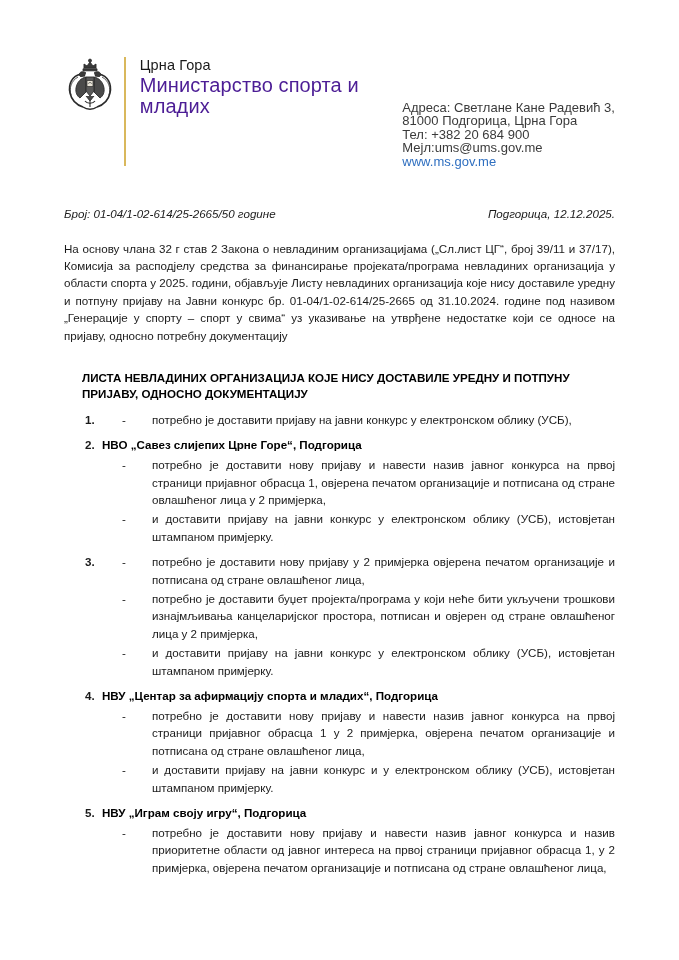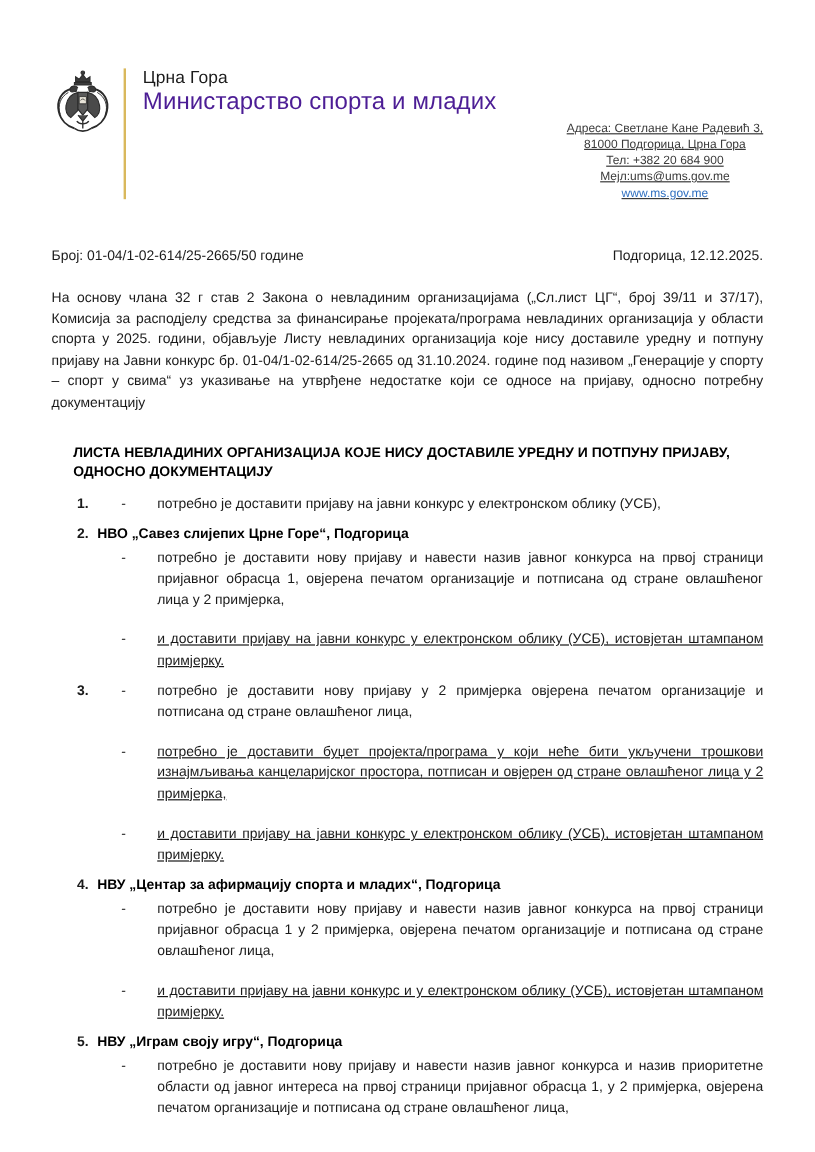--- a/index.html
+++ b/index.html
@@ -15,21 +15,21 @@
     color: #1a1a1a;
     -webkit-font-smoothing: antialiased;
     overflow: hidden;
   }
 
   .page {
     position: relative;
     width: 679px;
     height: 960px;
     box-sizing: border-box;
-    padding: 0 43px;
+    padding: 0 64px;
     background: #ffffff;
   }
 
   
   .letterhead {
     display: flex;
     align-items: flex-start;
     padding-top: 55px;
   }
 
@@ -60,42 +60,42 @@
   }
   .brand-ministry {
     font-size: 20px;
     line-height: 21px;
     color: #4c1d95;
     letter-spacing: 0.1px;
   }
 
   .address-block {
     margin-left: auto;
-    text-align: center;
-    font-size: 10px;
+    text-align: left;
+    font-size: 13px;
     line-height: 13.4px;
     color: #3a3a3a;
     padding-top: 46px;
     letter-spacing: 0.02px;
-    text-decoration: underline;
   }
   .address-block .addr-line { white-space: nowrap; }
   .address-block .addr-url {
     color: #2f6fc0;
     white-space: nowrap;
   }
 
   
   .ref-row {
     display: flex;
     align-items: flex-end;
     margin-top: 38px;
     font-size: 11.6px;
     line-height: 15.5px;
     color: #1a1a1a;
+    font-style: italic;
   }
   .ref-left { max-width: 330px; }
   .ref-right {
     margin-left: auto;
     white-space: nowrap;
     padding-top: 0px;
   }
 
   
   .intro {
@@ -147,21 +147,21 @@
   ul.req-list > li {
     position: relative;
     padding-left: 36px;
     font-size: 11.6px;
     line-height: 17.4px;
     font-weight: normal;
     text-align: justify;
     text-justify: inter-word;
     color: #1a1a1a;
   }
-  ul.req-list > li + li { margin-top: 16px; text-decoration: underline; }
+  ul.req-list > li + li { margin-top: 2px; }
   ul.req-list > li::before {
     content: "-";
     position: absolute;
     left: 6px;
     top: 0;
     font-weight: normal;
     color: #1a1a1a;
   }
   ul.req-list > li > span { display: block; }
 </style>

